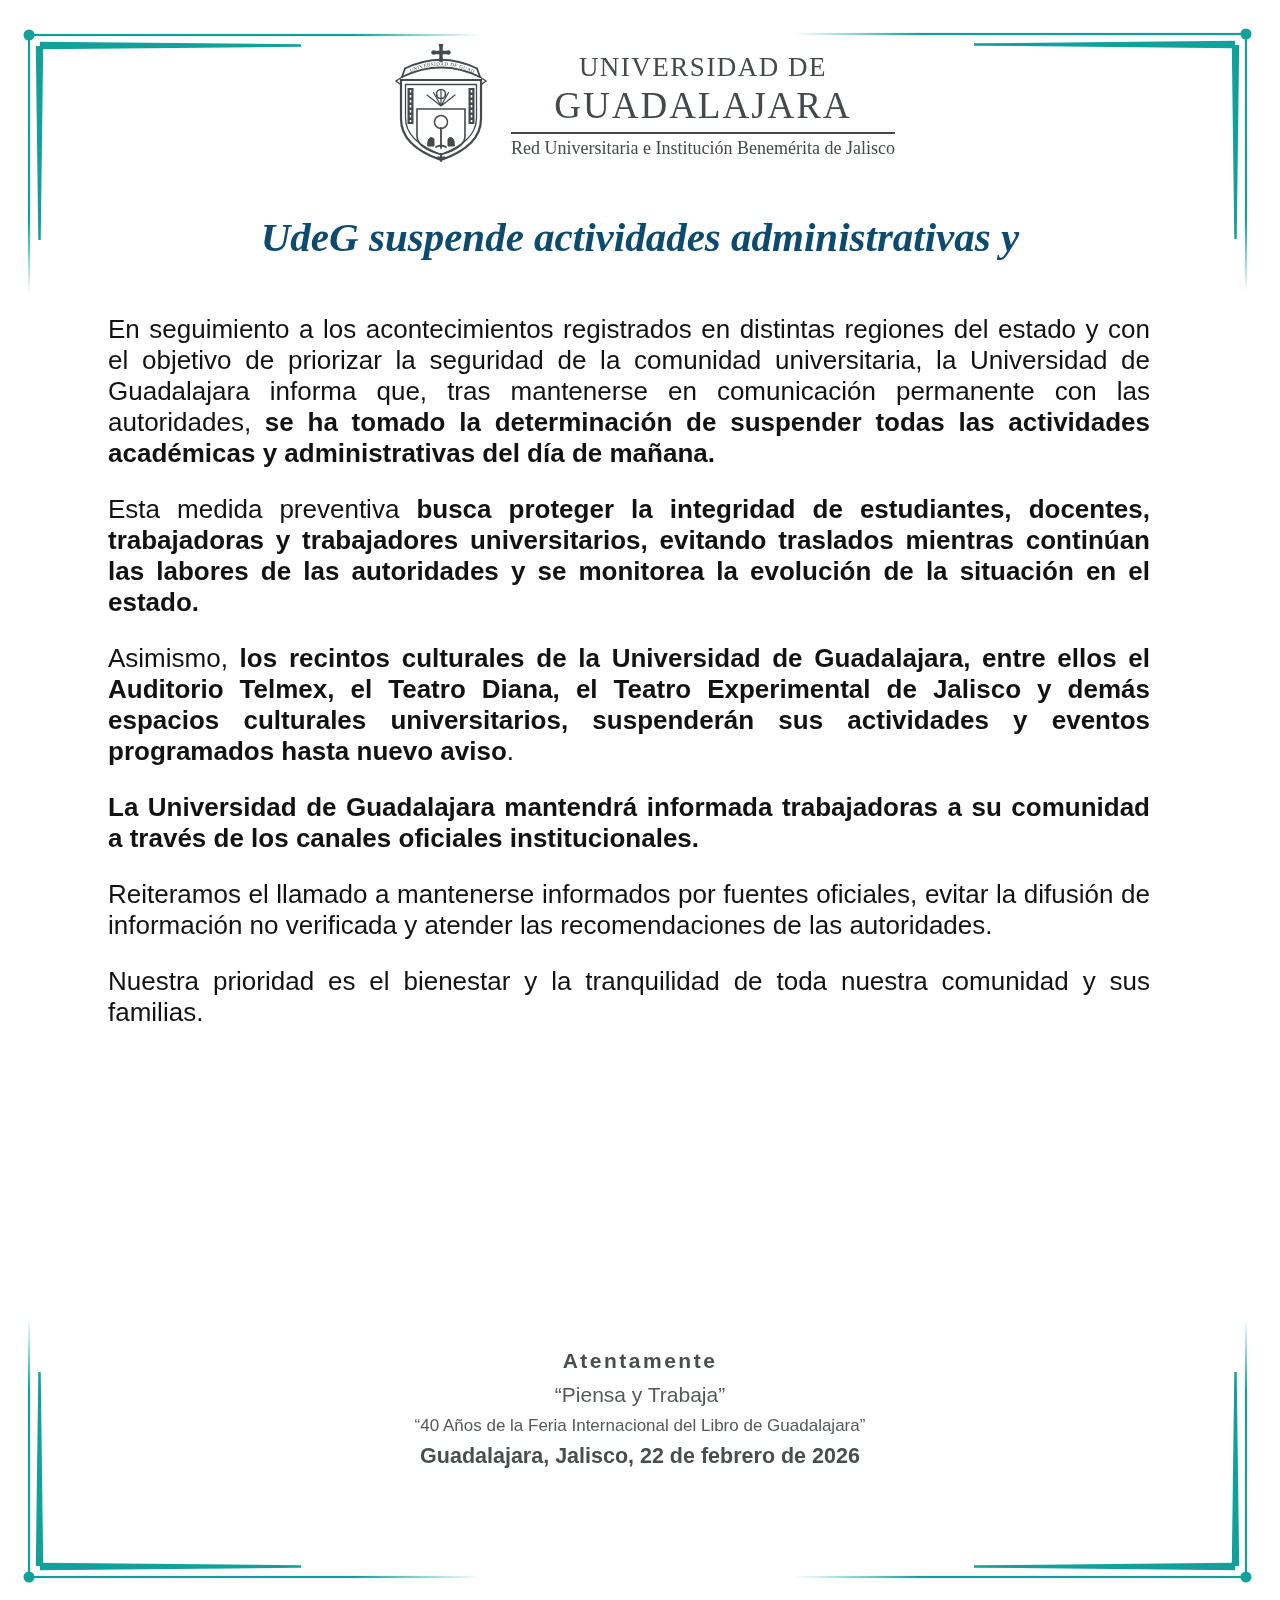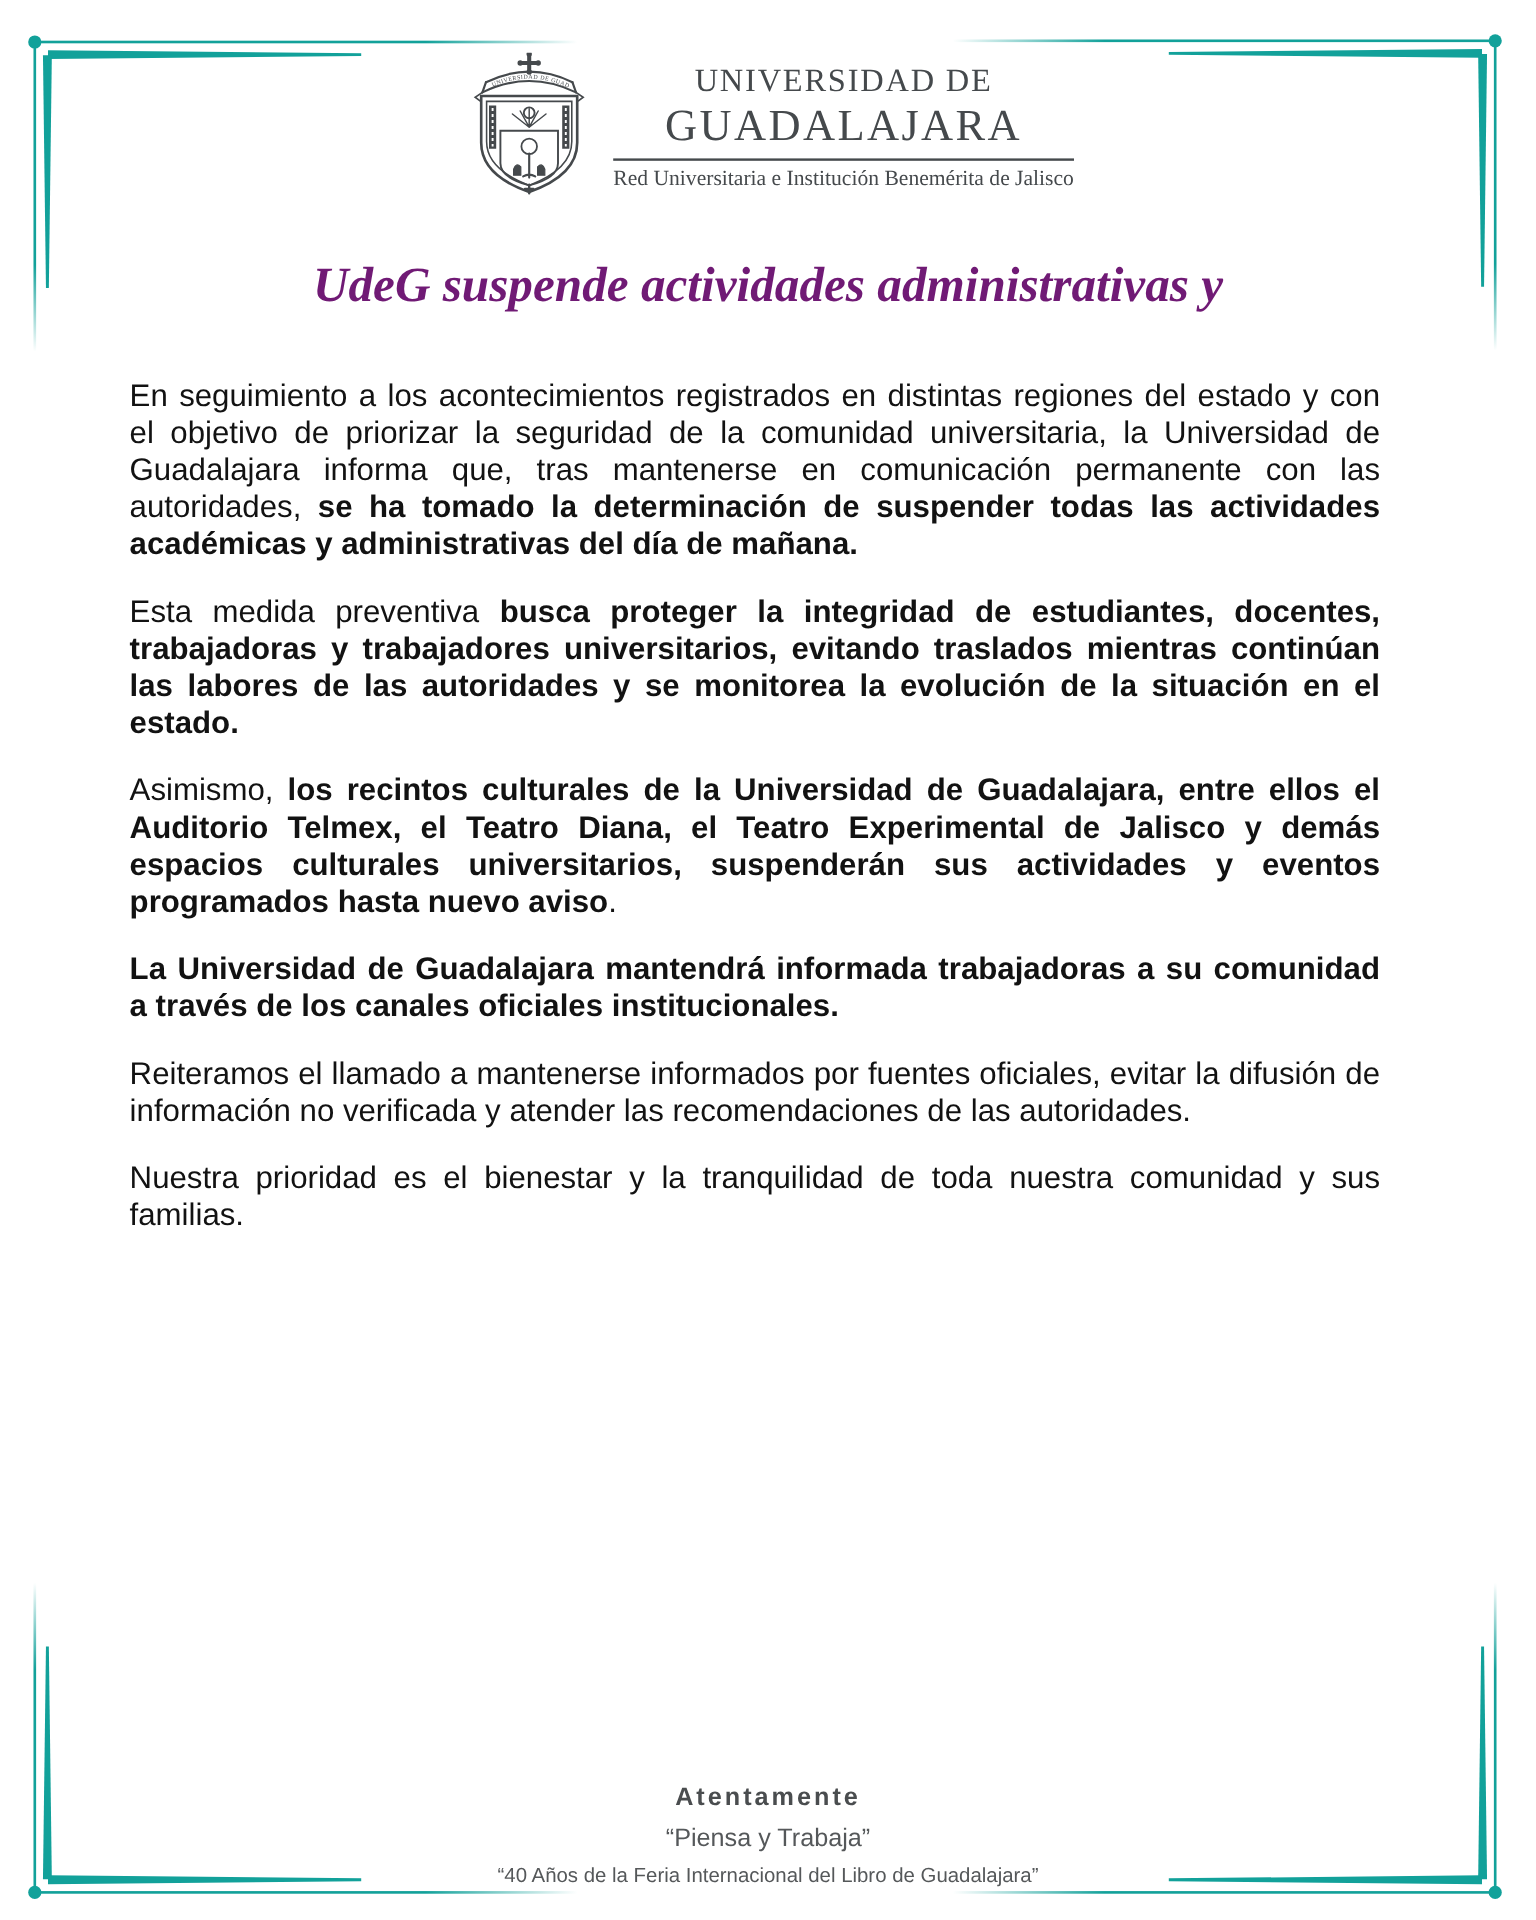--- a/index.html
+++ b/index.html
@@ -54,42 +54,42 @@
   }
   
   .doc-title {
     margin-top: 46px;
     text-align: center;
     font-family: "Liberation Serif", serif;
     font-style: italic;
     font-weight: 700;
     font-size: 41px;
     line-height: 50px;
-    color: #701a75;
+    color: #0c4a6e;
   }
   
   .content {
     width: 1042px;
     margin-left: 108px;
     margin-top: 52px;
   }
   .body-paragraph {
     margin: 0 0 25px 0;
     font-size: 26px;
     line-height: 31px;
     color: #121212;
     text-align: justify;
   }
   .body-paragraph .b { font-weight: 700; }
   
   .footer {
     position: absolute;
     left: 0;
     right: 0;
-    top: 1486px;
+    top: 1349px;
     text-align: center;
     color: #55585a;
   }
   .footer-closing {
     font-size: 21px;
     font-weight: 700;
     letter-spacing: 2.5px;
     color: #4a4d4f;
     margin-bottom: 10px;
   }
@@ -188,15 +188,16 @@
       <p class="body-paragraph"><span>Asimismo, </span><span class="b">los recintos culturales de la Universidad de Guadalajara, entre ellos el Auditorio Telmex, el Teatro Diana, el Teatro Experimental de Jalisco y demás espacios culturales universitarios, suspenderán sus actividades y eventos programados hasta nuevo aviso</span><span>.</span></p>
       <p class="body-paragraph"><span class="b">La Universidad de Guadalajara mantendrá informada trabajadoras a su comunidad a través de los canales oficiales institucionales.</span></p>
       <p class="body-paragraph"><span>Reiteramos el llamado a mantenerse informados por fuentes oficiales, evitar la difusión de información no verificada y atender las recomendaciones de las autoridades.</span></p>
       <p class="body-paragraph"><span>Nuestra prioridad es el bienestar y la tranquilidad de toda nuestra comunidad y sus familias.</span></p>
     </div>
 
   <div class="footer">
     <div class="footer-closing">Atentamente</div>
     <div class="footer-motto">“Piensa y Trabaja”</div>
     <div class="footer-anniversary">“40 Años de la Feria Internacional del Libro de Guadalajara”</div>
+    <div class="footer-dateline">Guadalajara, Jalisco, 22 de febrero de 2026</div>
   </div>
 
 </div>
 
 </body></html>

